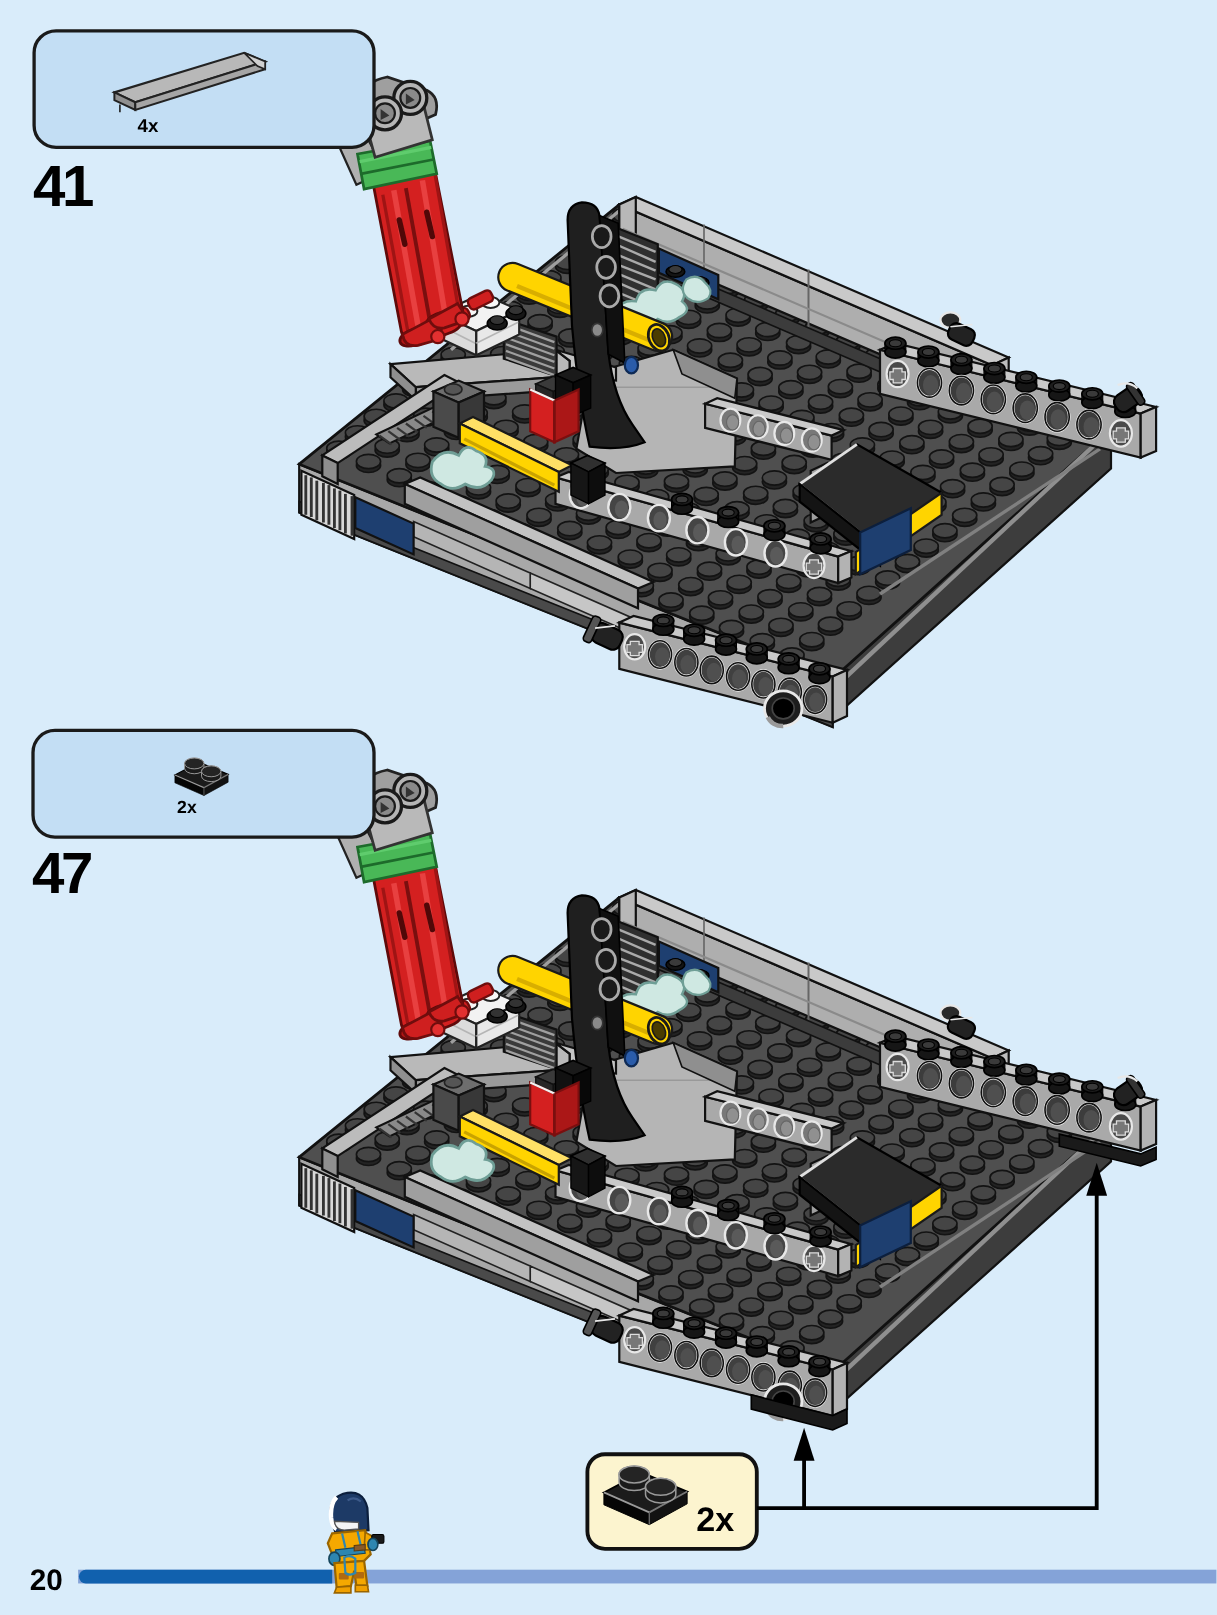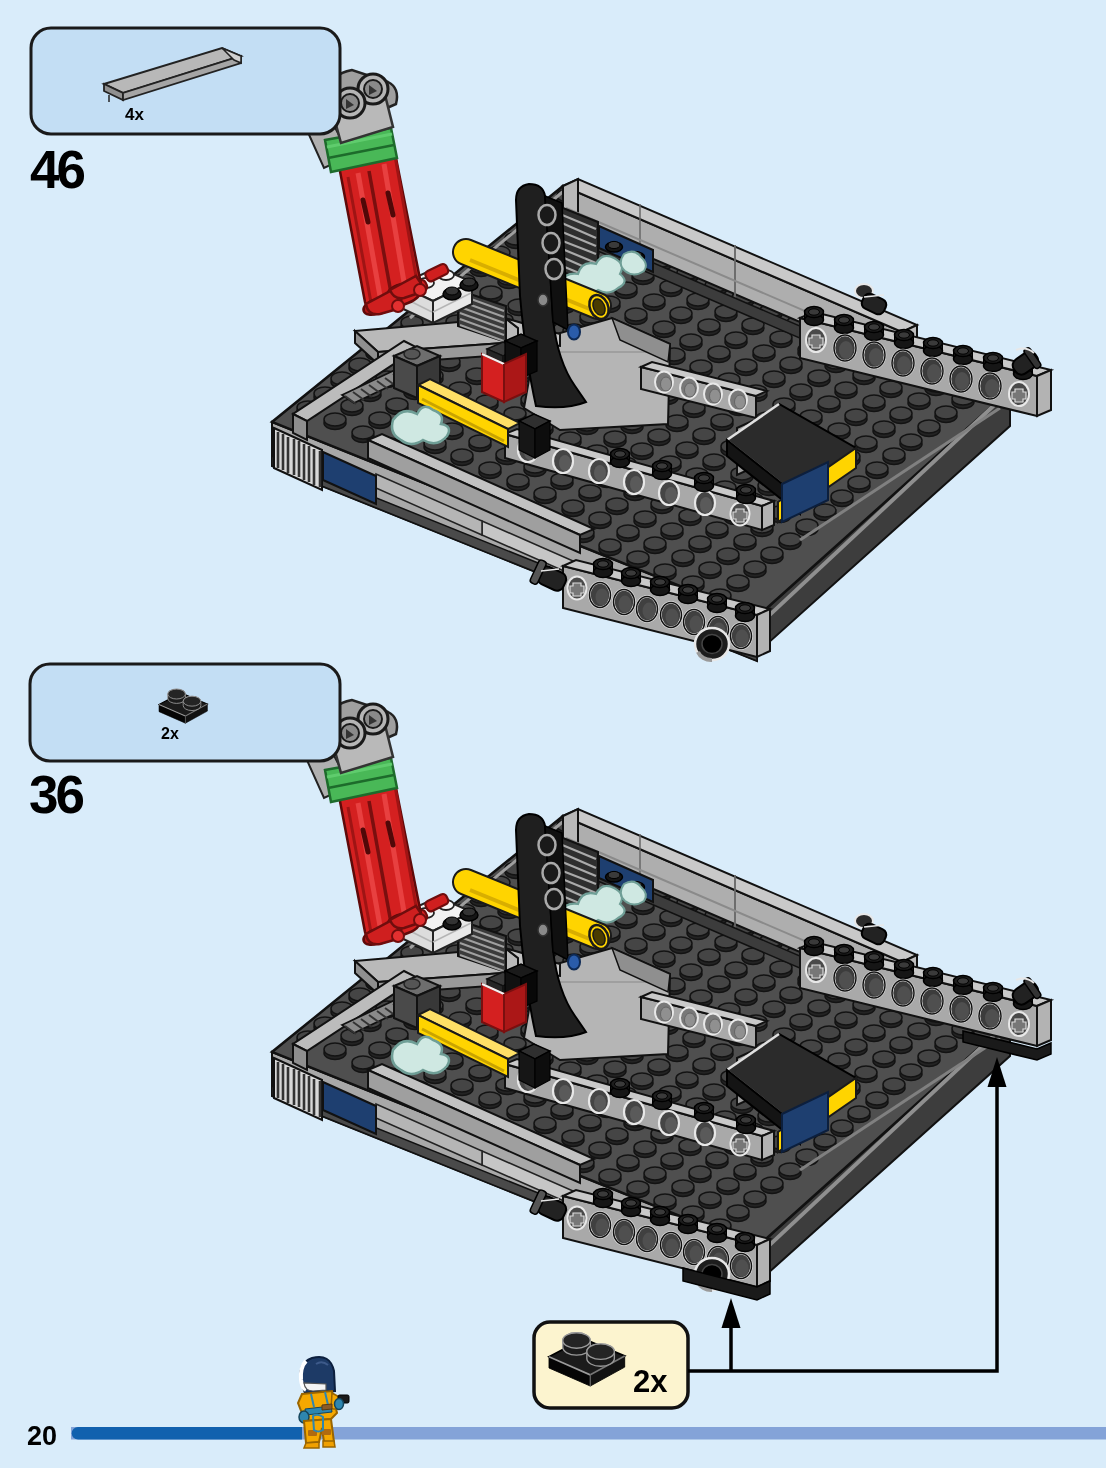--- a/index.html
+++ b/index.html
@@ -618,13 +618,13 @@
 <path d="M304 1421 L331 1419 L334 1442 L324 1442 L322 1428 L319 1442 L306 1443 Z" fill="#f5a800" stroke="#9a6500" stroke-width="2"></path>
 <path d="M306 1443 L319 1442 L319 1448 L304 1448 Z" fill="#f0a000" stroke="#9a6500" stroke-width="1.5"></path>
 <path d="M323 1441 L334 1441 L335 1447 L323 1447 Z" fill="#f0a000" stroke="#9a6500" stroke-width="1.5"></path>
 <rect x="308" y="1430" width="9" height="6" rx="1" fill="#b06a10"></rect>
 <rect x="322" y="1429" width="9" height="6" rx="1" fill="#b06a10"></rect>
 <path d="M313 1416 Q318 1413 323 1417 L323 1430 Q318 1433 314 1430 Z" fill="none" stroke="#2e86b0" stroke-width="2"></path>
 </g>
 <text x="27" y="1445" font-size="27" font-weight="bold">20</text>
 </svg>
 
-<div class="num" style="left:30px;top:139px;font-size:53px;">46</div>
-<div class="num" style="left:29px;top:764px;font-size:53px;">36</div>
+<div class="num" style="left:30px;top:139px;font-size:53px;">41</div>
+<div class="num" style="left:29px;top:764px;font-size:53px;">47</div>
 </body></html>

